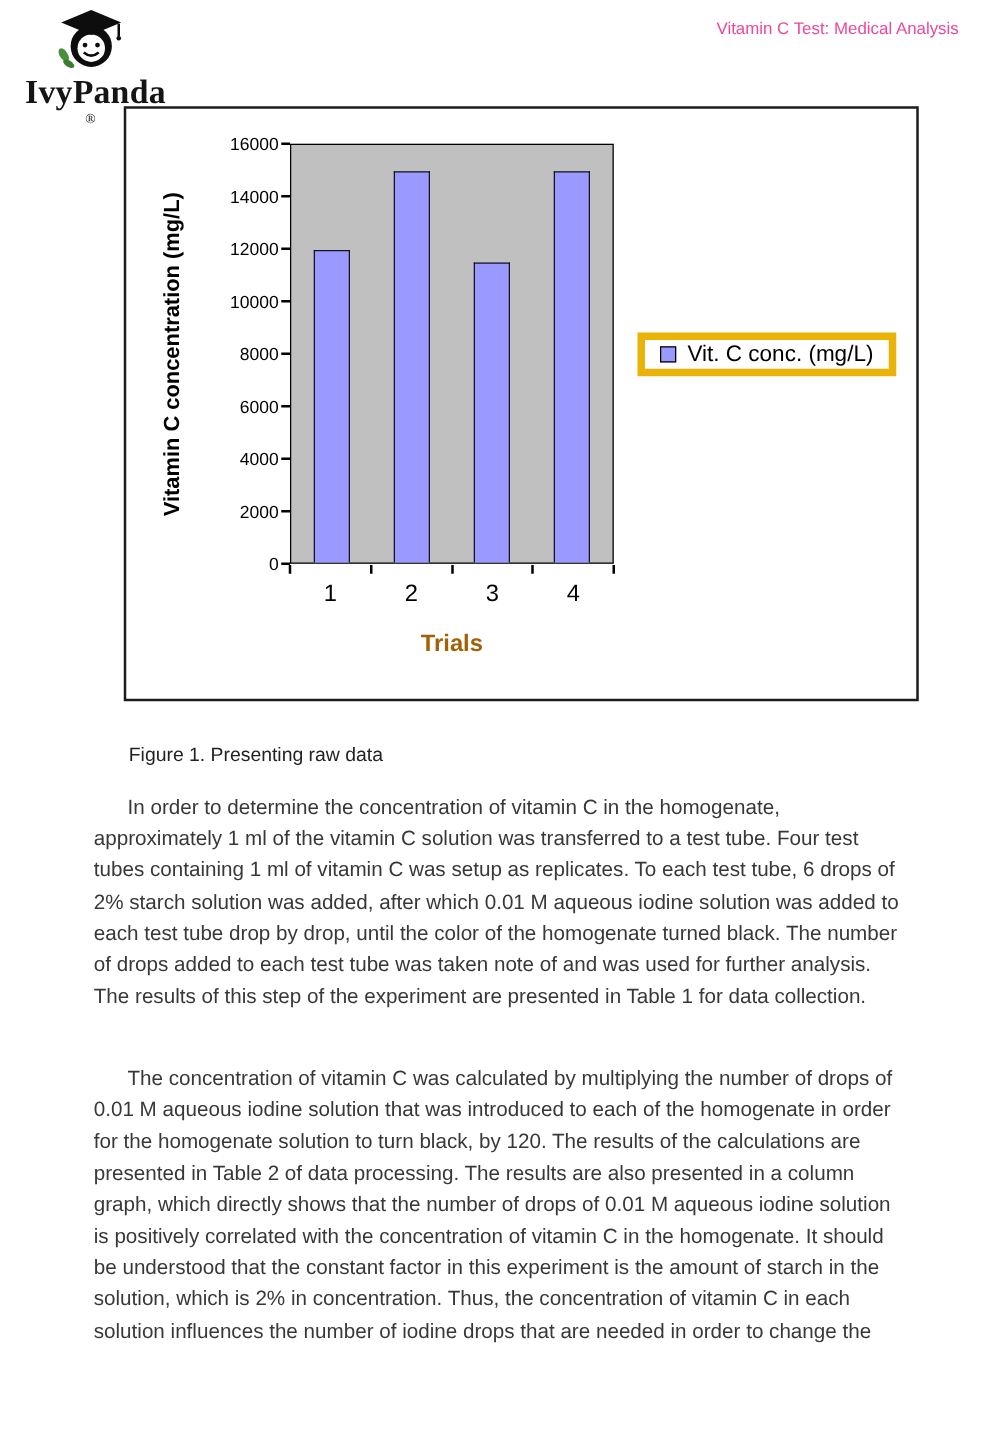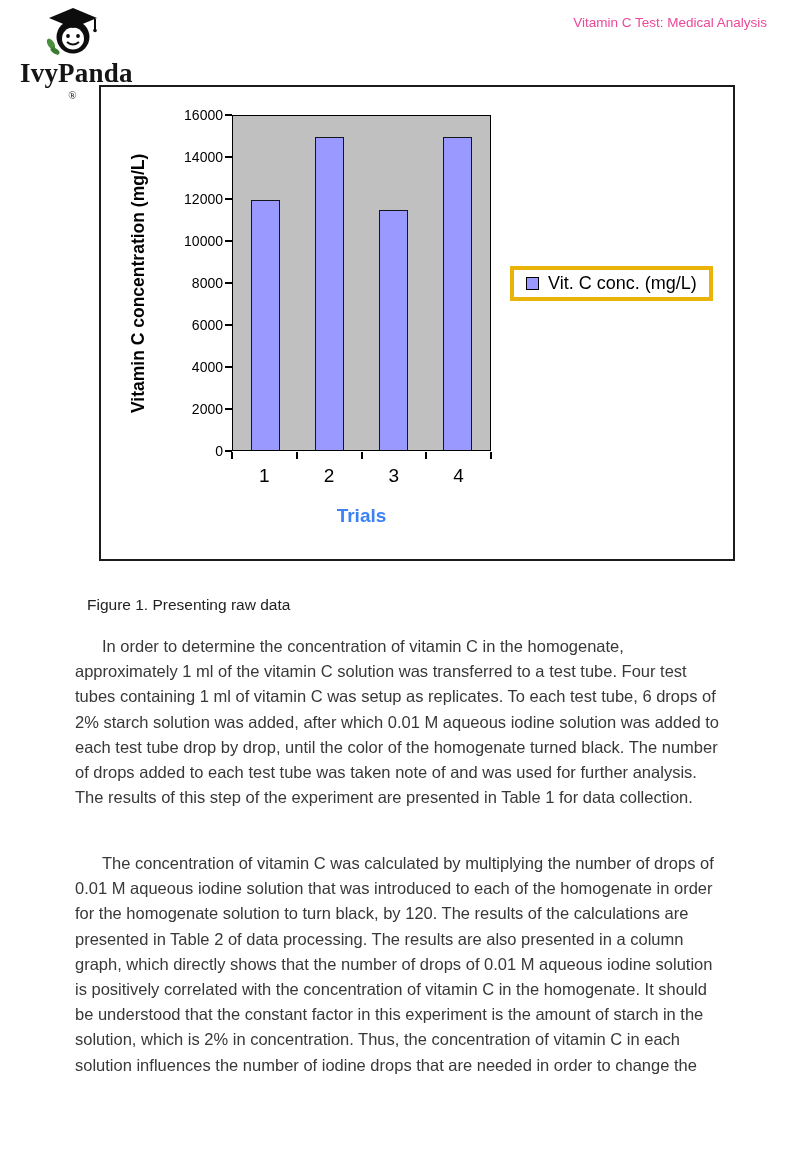--- a/index.html
+++ b/index.html
@@ -42,34 +42,34 @@
   }
   .bars { position:absolute; inset:0; display:flex; justify-content:space-around; align-items:flex-end; }
   .bar  { width:29px; border:1.5px solid #14141f; border-bottom:none; }
 
   .xmarks { position:absolute; left:131px; top:365px; width:259px; height:7px; }
   .xmark  { position:absolute; top:0; width:2px; height:7px; background:#000; transform:translateX(-50%); }
   .xticks { position:absolute; left:131px; top:378px; width:259px; display:flex; }
   .xtick  { flex:1; text-align:center; font-size:19px; color:#000; }
   .xlabel {
     position:absolute; left:131px; top:418px; width:259px; text-align:center;
-    font-size:19px; font-weight:700; color:#3b82f6;
+    font-size:19px; font-weight:700; color:#a16207;
   }
 
   .legend {
     position:absolute; left:409px; top:179px; height:35px; padding:0 12px;
     display:inline-flex; align-items:center; gap:9px;
-    background:#ffffff; border:4px solid #eab308;
+    background:#ffffff; border:6px solid #eab308;
   }
   .legend-swatch { width:13px; height:13px; border:1.5px solid #000; display:inline-block; }
   .legend-label  { font-size:18px; color:#000; white-space:nowrap; }
 
   
   .caption {
-    position:absolute; left:87px; top:596px; margin:0;
+    position:absolute; left:103px; top:596px; margin:0;
     font-size:15.5px; color:#222222;
   }
   .body-text {
     position:absolute; left:75px; width:653px; margin:0;
     font-size:16.5px; line-height:25.2px; color:#383838; text-indent:27px;
   }
   .p1 { top:634px; }
   .p2 { top:851px; }
 
   .footer-url {

